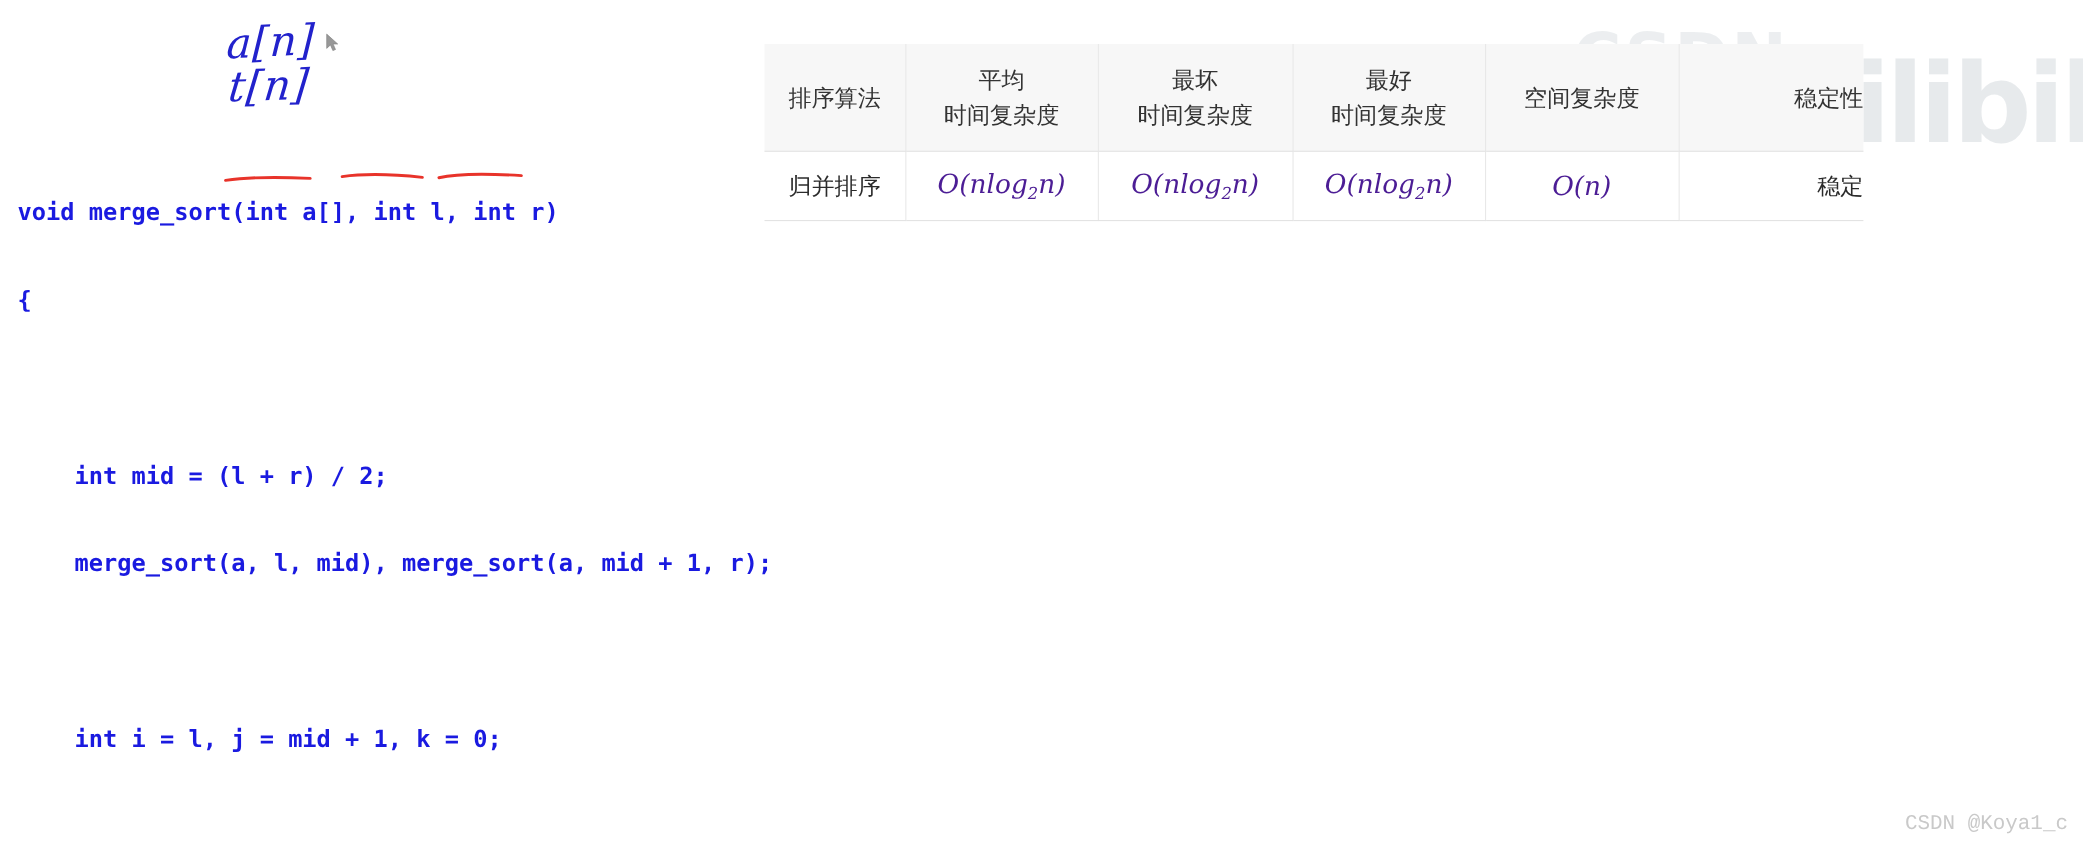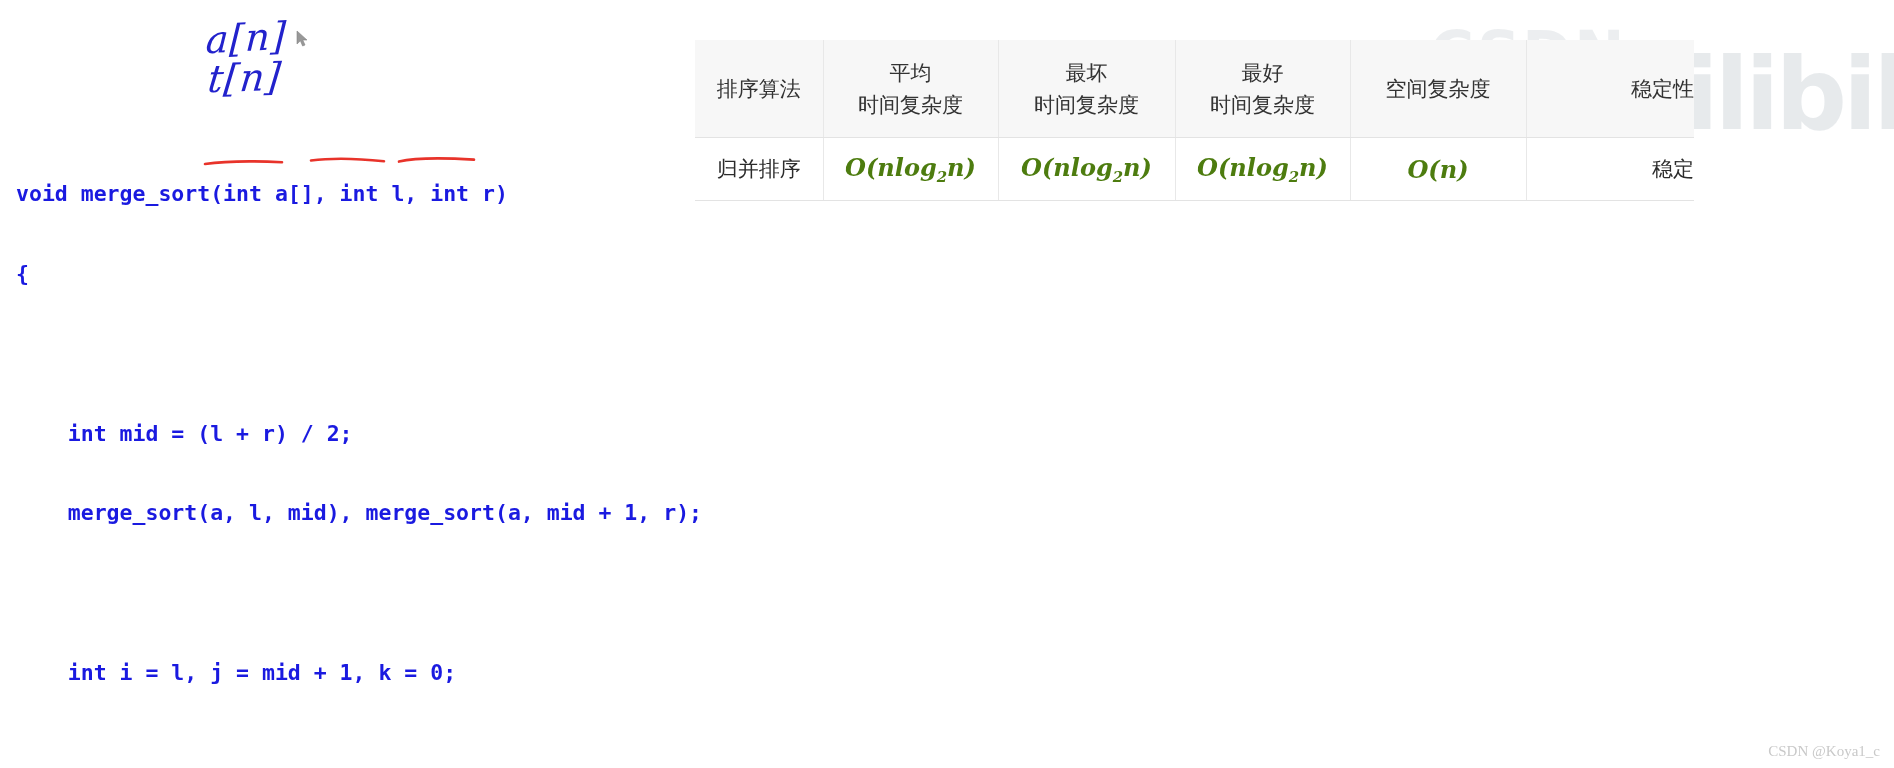--- a/index.html
+++ b/index.html
@@ -60,23 +60,22 @@
     font-family:"DejaVu Sans","Liberation Sans",sans-serif;
     line-height:32px;
   }
   #cmp-table tbody td{
     background:#ffffff;height:62px;
     font-size:21px;color:#2b2b2b;
     font-family:"DejaVu Sans","Liberation Sans",sans-serif;
   }
   .bigO{
     font-family:"DejaVu Serif","Liberation Serif",serif;
-    font-style:italic;font-size:24px;color:#4d7c0f;
+    font-style:italic;font-size:24px;color:#4c1d95;
     letter-spacing:0px;
-    font-weight:bold;
   }
   .bigO sub{font-size:.62em;font-style:italic;}
   .c-alg{width:128px;}
   .c-avg{width:175px;}
   .c-worst{width:177px;}
   .c-best{width:175px;}
   .c-space{width:176px;}
   .c-stable{width:168px;}
 
   
@@ -89,22 +88,22 @@
   }
   #wm-csdn-big{
     position:absolute;left:1430px;top:18px;
     font-family:"DejaVu Sans","Liberation Sans",sans-serif;
     font-weight:700;font-size:60px;color:#e9ecee;
     opacity:.85;letter-spacing:2px;
     user-select:none;pointer-events:none;white-space:nowrap;
   }
   #wm-csdn-small{
     position:absolute;right:14px;bottom:8px;
-    font-family:Liberation Serif, serif;
-    font-size:15px;color:#c9c9c9;
+    font-family:Liberation Mono, monospace;
+    font-size:19px;color:#c9c9c9;
     user-select:none;pointer-events:none;white-space:nowrap;
   }
 </style>
 </head>
 <body>
 
 <div id="stage">
 
   <div class="handwrite" id="hw-an">a[n]</div>
   <div class="handwrite" id="hw-tn">t[n]</div>

